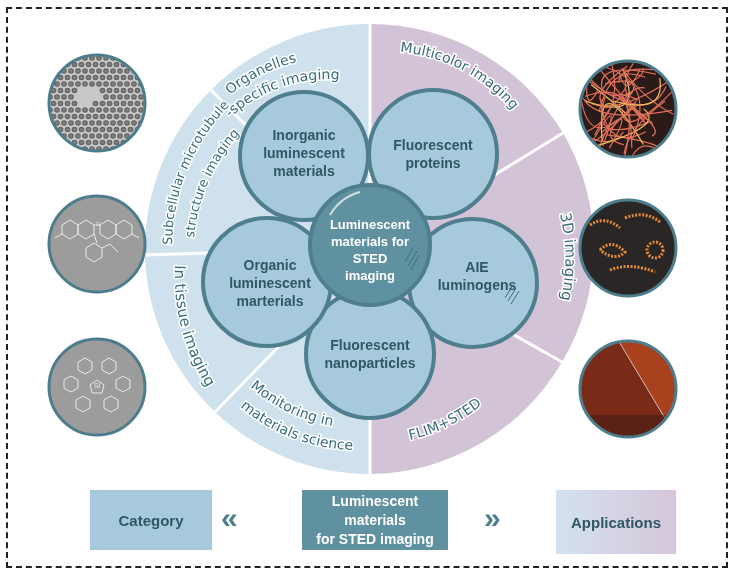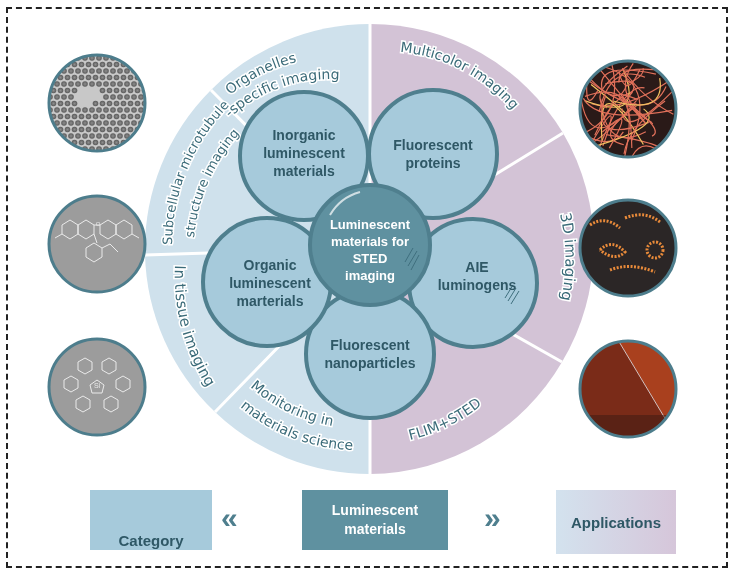--- a/index.html
+++ b/index.html
@@ -1,20 +1,20 @@
 <!DOCTYPE html>
 <html><head>
 <meta charset="utf-8">
 <style>
   html, body { margin:0; padding:0; background:#ffffff; }
   body { width:736px; height:573px; position:relative; overflow:hidden; font-family:"Liberation Sans", sans-serif; }
   #frame { position:absolute; left:6px; top:7px; width:722px; height:561px; border:2px dashed #222; box-sizing:border-box; }
   #diagram { position:absolute; left:0; top:0; }
   .box { position:absolute; display:flex; align-items:center; justify-content:center; text-align:center; font-weight:bold; font-size:15px; color:#2f5866; line-height:19px;margin-left:20px; }
-  #box-category { left:70px; top:490px; width:122px; height:60px; background:#a6cadb;align-items:flex-end; }
+  #box-category { left:70px; top:490px; width:122px; height:60px; background:#a6cadb; }
   #box-center { left:282px; top:490px; width:146px; height:60px; background:#5f91a0; color:#ffffff; font-size:14px; }
   #box-apps { left:536px; top:490px; width:120px; height:64px; background:linear-gradient(90deg,#d3e2ee,#d6c6da); }
   .chev { position:absolute; top:503px; font-size:30px; color:#4f7f8e; font-weight:bold; line-height:30px; }
   #chev-left { left:221px; }
   #chev-right { left:484px; }
 </style>
 </head>
 <body>
 
 <div id="frame"></div>
@@ -436,18 +436,19 @@
   </g>
 </svg>
 
 <div class="box" id="box-category">
     <span>Category</span>
   </div>
 <div class="chev" id="chev-left">«</div>
 <div class="box" id="box-center">
   <div>
     <div>Luminescent materials</div>
+    <div>for STED imaging</div>
   </div>
 </div>
 <div class="chev" id="chev-right">»</div>
 <div class="box" id="box-apps">
     <span>Applications</span>
   </div>
 
 </body></html>

